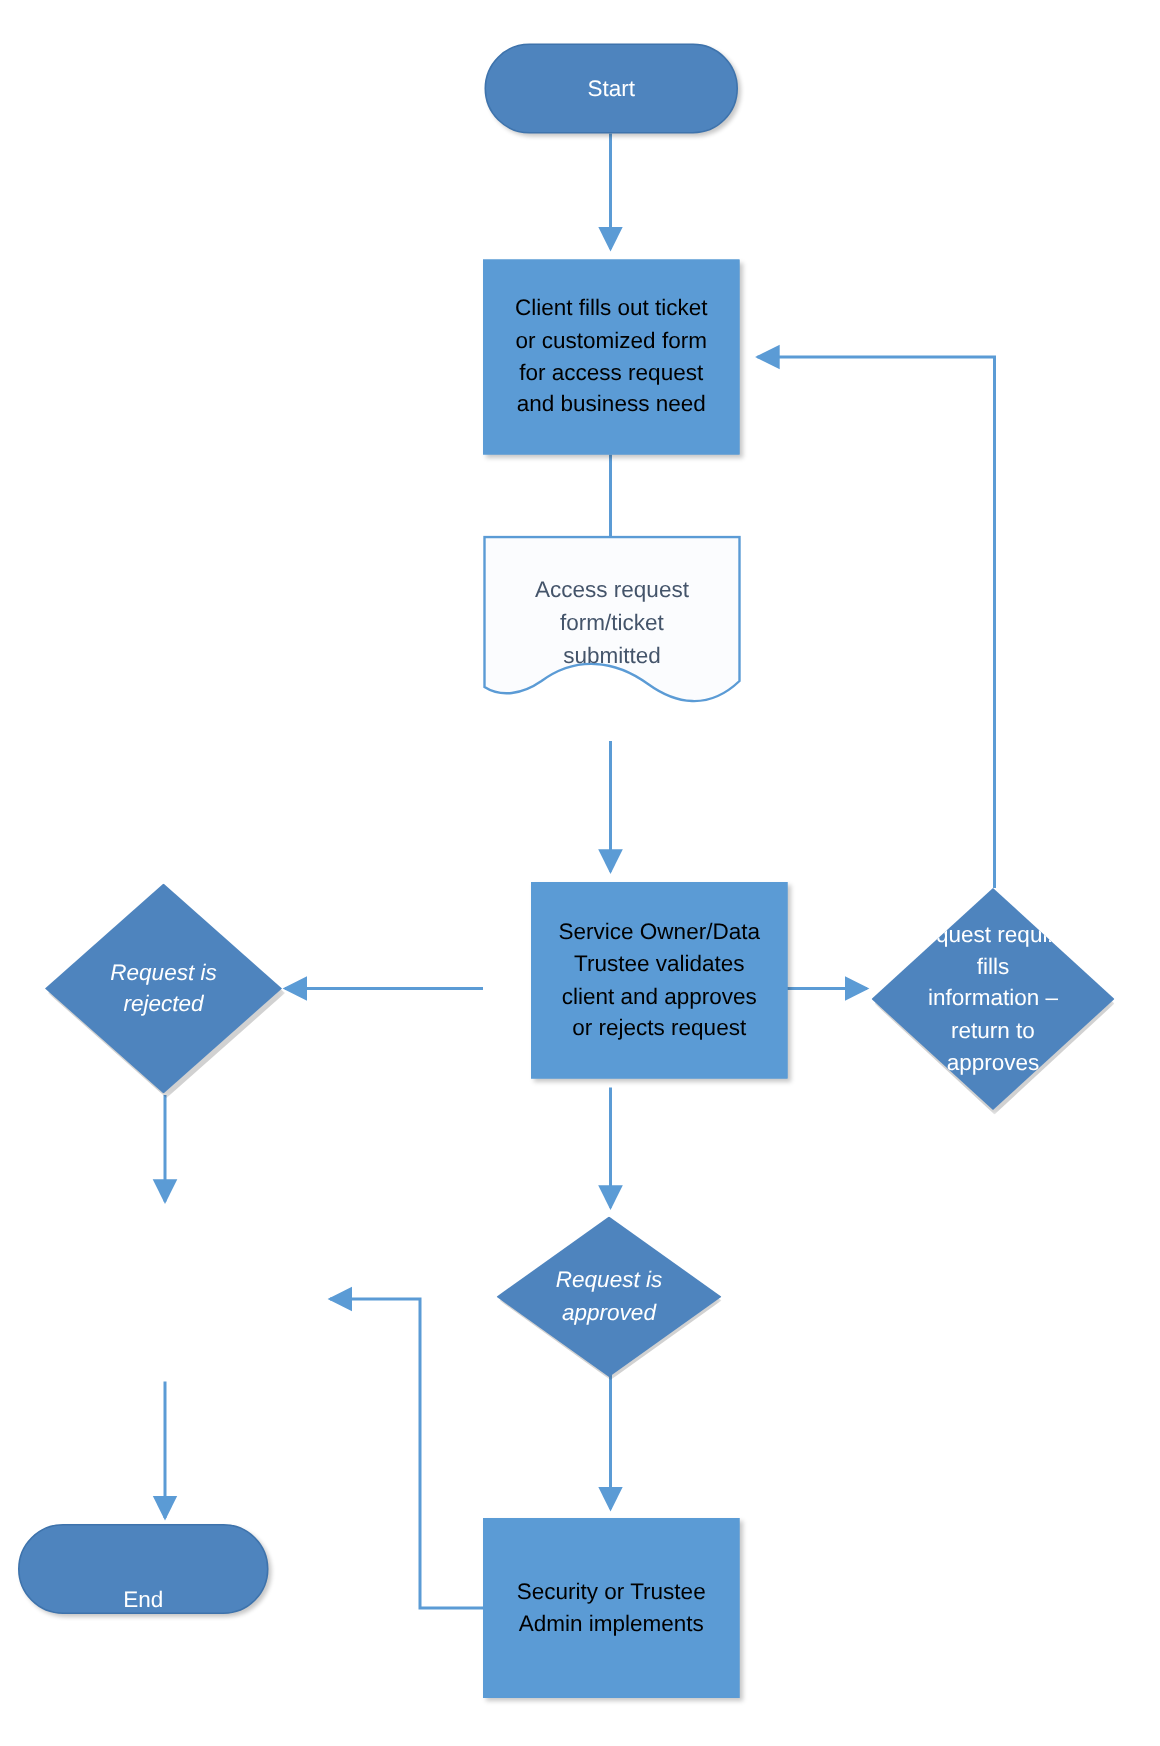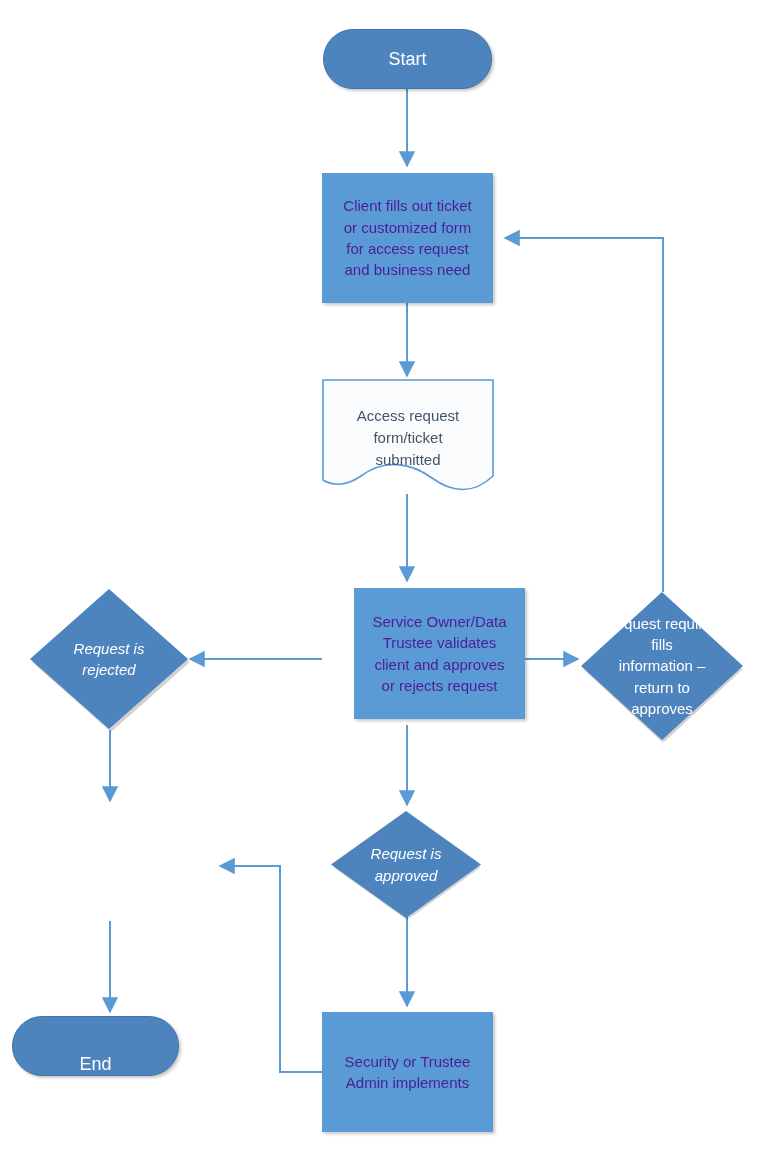--- a/index.html
+++ b/index.html
@@ -15,33 +15,33 @@
 
   .node{position:absolute;box-sizing:border-box;display:flex;
         align-items:center;justify-content:center;text-align:center;}
   .node .lbl{display:block;width:100%;}
 
   
   .rect{
     background:#5B9BD5;
     border:1px solid #5B9BD5;
     box-shadow:2px 2px 3px rgba(0,0,0,.22);
-    color:#4c1d95;
+    color:#000000;
     font-size:15px;line-height:1.42;
     padding:4px 6px;
   }
 
   
   .pill{
     background:#4E84BE;
     border:1px solid #3E73AC;
     border-radius:999px;
     box-shadow:2px 2px 3px rgba(0,0,0,.22);
     color:#ffffff;
-    font-size:18px;
+    font-size:15px;
   }
 
   
   .diamond{
     background:#4E84BE;
     color:#ffffff;
     font-size:15px;line-height:1.42;
     clip-path:polygon(50% 0,100% 50%,50% 100%,0 50%);
     -webkit-clip-path:polygon(50% 0,100% 50%,50% 100%,0 50%);
     overflow:hidden;
@@ -109,21 +109,21 @@
 
   <div class="node rect" style="left:322px;top:173px;width:171px;height:130px;">
     <span class="lbl">
       <span>Client fills out ticket</span><br>
       <span>or customized form</span><br>
       <span>for access request</span><br>
       <span>and business need</span>
     </span>
   </div>
 
-  <div class="docshape" style="left:322px;top:379px;width:172px;height:122px;">
+  <div class="docshape" style="left:322px;top:357px;width:172px;height:122px;">
     <svg width="172" height="122" viewBox="0 0 172 122" xmlns="http://www.w3.org/2000/svg">
       <path d="M1,1 L171,1 L171,97 C150,117 128,112 110,99 C88,83 62,80 39,97 C26,106 12,108 1,101 Z" fill="#FBFCFE" stroke="#5B9BD5" stroke-width="1.6"></path>
     </svg>
     <div class="dtext">
       <span>Access request</span><br>
       <span>form/ticket</span><br>
       <span>submitted</span>
     </div>
   </div>
 

